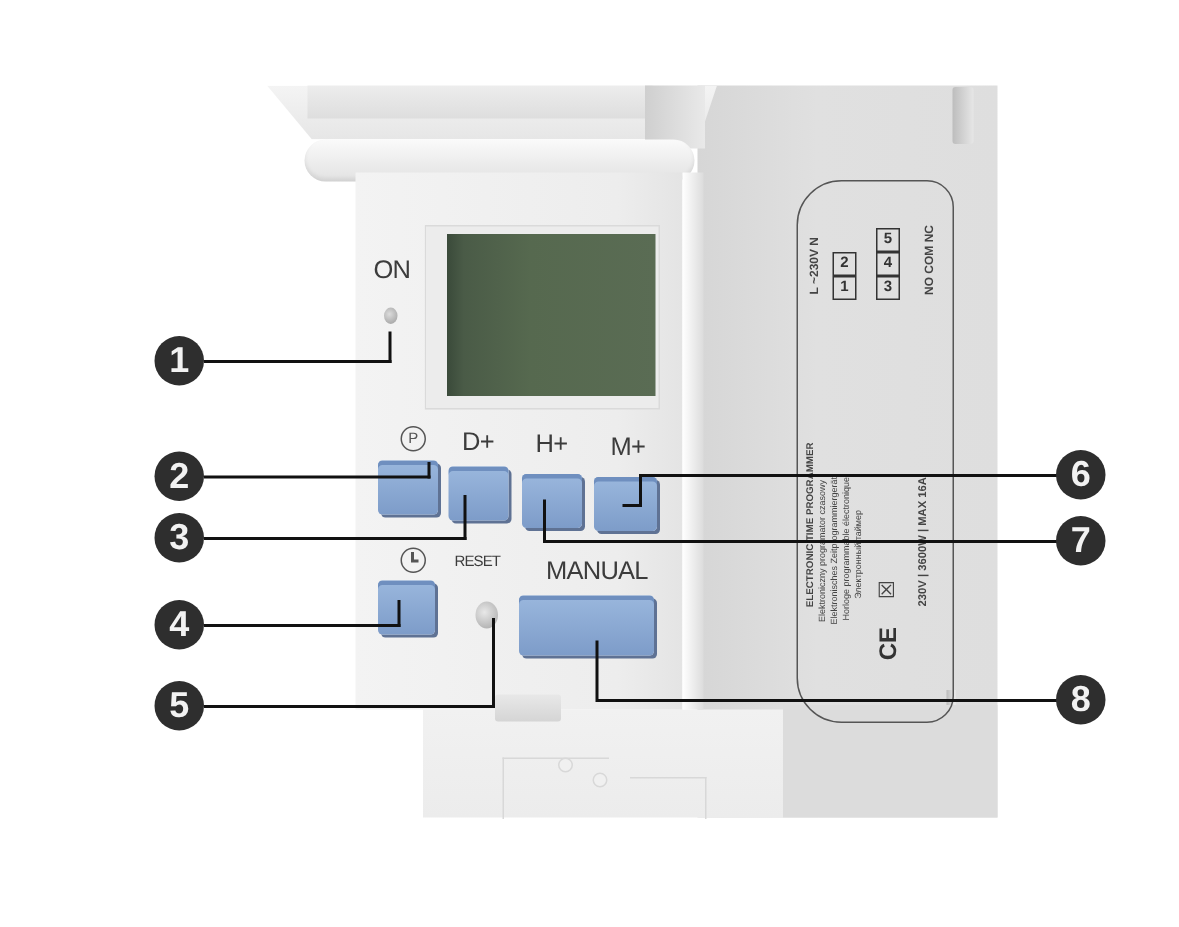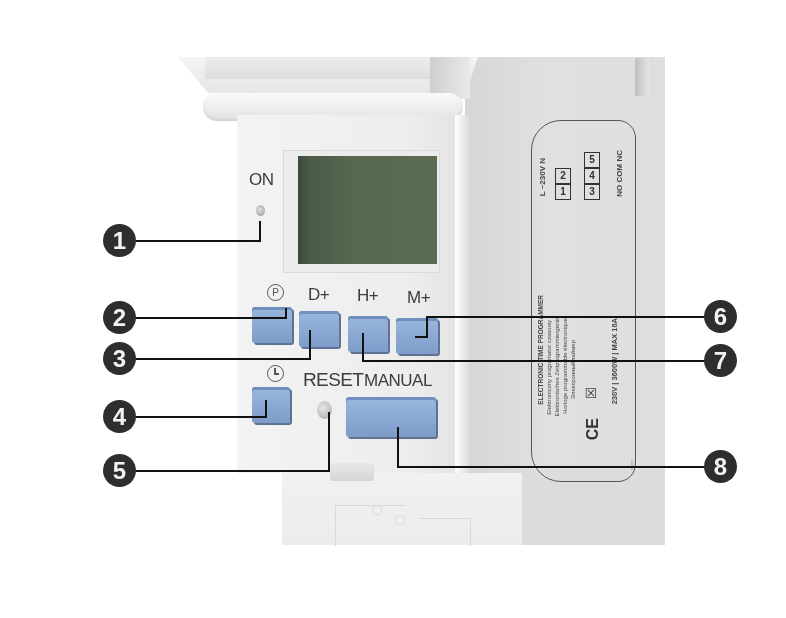--- a/index.html
+++ b/index.html
@@ -30,21 +30,21 @@
   
   .relay-line { border-color:#d8d8d8; border-style:solid; border-width:0; }
 
   
   .lcd-frame { left:283px; top:150px; width:157px; height:123px; background:#ececec; box-shadow:inset 0 0 0 1px #dadada; }
   .lcd { left:298px; top:156px; width:139px; height:108px;
          background:linear-gradient(90deg,#3a4a3a 0%,#4a5b47 8%,#56694f 40%,#5a6c54 100%); }
 
   
   .lbl { color:#3c3c3c; font-size:17px; letter-spacing:-0.5px; }
-  .lbl-sm { color:#3c3c3c; font-size:19px; letter-spacing:-0.6px; }
+  .lbl-sm { color:#3c3c3c; font-size:10px; letter-spacing:-0.6px; }
 
   .led { left:256px; top:205px; width:9px; height:11px; border-radius:50%; background:radial-gradient(circle at 40% 40%,#dcdcdc,#9a9a9a); }
   .reset-hole { left:317px; top:401px; width:15px; height:18px; border-radius:50%; background:radial-gradient(circle at 40% 40%,#e8e8e8,#a5a5a5); }
 
   
   .btn { background:linear-gradient(#9ab7dd,#7d9cc9); border-radius:3px;
          box-shadow:inset 0 3px 0 #6f8fbf, 2px 2px 0 #5f7294; border:none; padding:0; cursor:pointer; }
 
   
   .circ-icon { width:15px; height:15px; border:1.5px solid #555; border-radius:50%; font-size:10px; line-height:15px; text-align:center; color:#555; box-sizing:content-box; }

